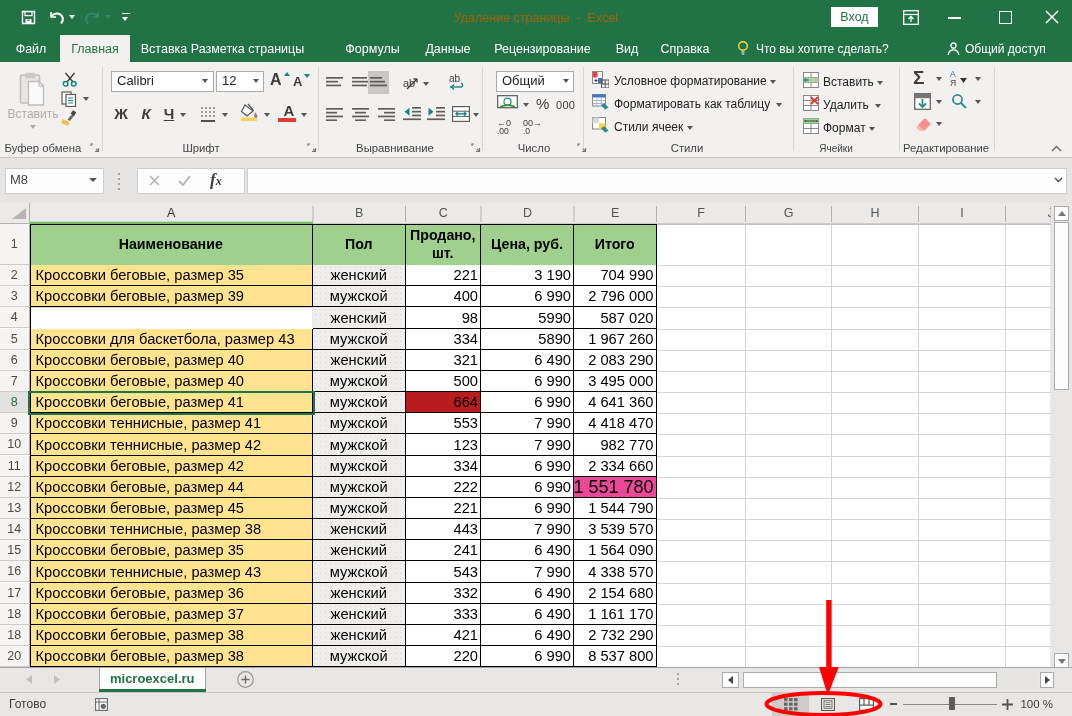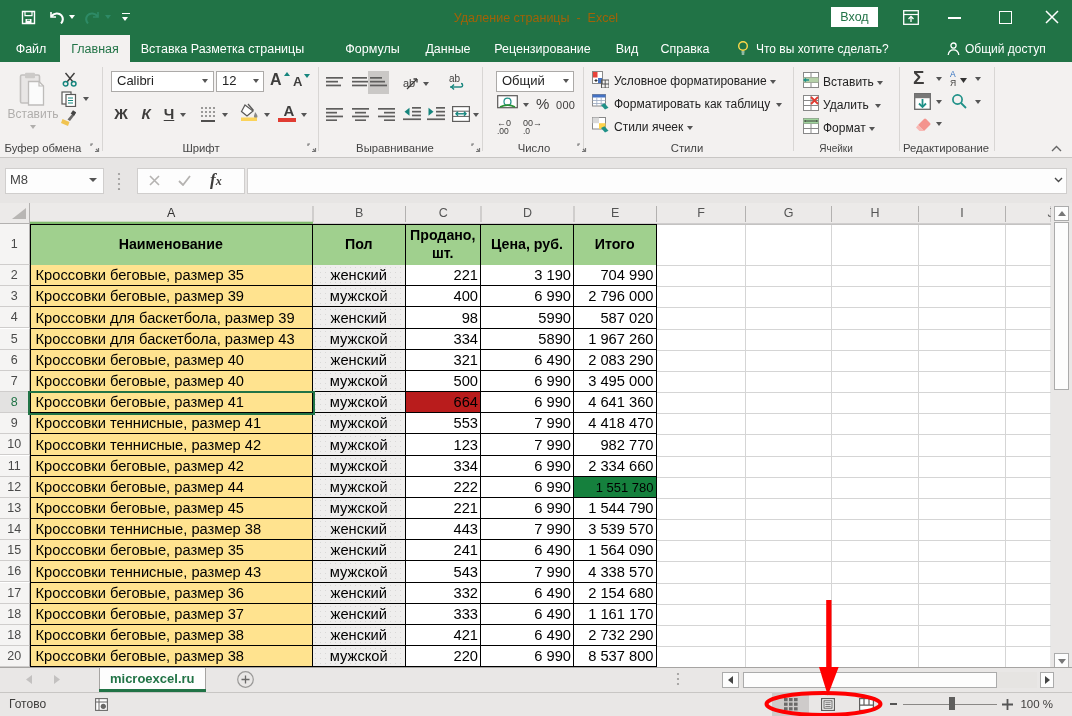--- a/index.html
+++ b/index.html
@@ -438,21 +438,20 @@
 <div style="position:absolute;left:29.5px;top:265px;width:283.5px;height:21px;font-size:14.7px;color:#000;border-right:1px solid #000;border-bottom:1px solid #000;display:flex;align-items:center;background:#ffe38f;padding-left:6px;justify-content:flex-start;overflow:hidden;white-space:nowrap">Кроссовки беговые, размер 35</div>
 <div style="position:absolute;left:313px;top:265px;width:92.5px;height:21px;font-size:14.7px;color:#000;border-right:1px solid #000;border-bottom:1px solid #000;display:flex;align-items:center;background:#efeeed radial-gradient(circle,#d9d8d7 0.7px,transparent 0.8px);background-size:5px 5px;justify-content:center;overflow:hidden;white-space:nowrap">женский</div>
 <div style="position:absolute;left:405.5px;top:265px;width:75.5px;height:21px;font-size:14.7px;color:#000;border-right:1px solid #000;border-bottom:1px solid #000;display:flex;align-items:center;background:#fff;padding-right:2px;justify-content:flex-end;overflow:hidden;white-space:nowrap">221</div>
 <div style="position:absolute;left:481px;top:265px;width:93px;height:21px;font-size:14.7px;color:#000;border-right:1px solid #000;border-bottom:1px solid #000;display:flex;align-items:center;background:#fff;padding-right:2px;justify-content:flex-end;overflow:hidden;white-space:nowrap">3 190</div>
 <div style="position:absolute;left:574px;top:265px;width:82.5px;height:21px;font-size:14.7px;color:#000;border-right:1px solid #000;border-bottom:1px solid #000;display:flex;align-items:center;background:#fff;padding-right:2px;justify-content:flex-end;overflow:hidden;white-space:nowrap">704 990</div>
 <div style="position:absolute;left:29.5px;top:286px;width:283.5px;height:21px;font-size:14.7px;color:#000;border-right:1px solid #000;border-bottom:1px solid #000;display:flex;align-items:center;background:#ffe38f;padding-left:6px;justify-content:flex-start;overflow:hidden;white-space:nowrap">Кроссовки беговые, размер 39</div>
 <div style="position:absolute;left:313px;top:286px;width:92.5px;height:21px;font-size:14.7px;color:#000;border-right:1px solid #000;border-bottom:1px solid #000;display:flex;align-items:center;background:#efeeed radial-gradient(circle,#d9d8d7 0.7px,transparent 0.8px);background-size:5px 5px;justify-content:center;overflow:hidden;white-space:nowrap">мужской</div>
 <div style="position:absolute;left:405.5px;top:286px;width:75.5px;height:21px;font-size:14.7px;color:#000;border-right:1px solid #000;border-bottom:1px solid #000;display:flex;align-items:center;background:#fff;padding-right:2px;justify-content:flex-end;overflow:hidden;white-space:nowrap">400</div>
 <div style="position:absolute;left:481px;top:286px;width:93px;height:21px;font-size:14.7px;color:#000;border-right:1px solid #000;border-bottom:1px solid #000;display:flex;align-items:center;background:#fff;padding-right:2px;justify-content:flex-end;overflow:hidden;white-space:nowrap">6 990</div>
 <div style="position:absolute;left:574px;top:286px;width:82.5px;height:21px;font-size:14.7px;color:#000;border-right:1px solid #000;border-bottom:1px solid #000;display:flex;align-items:center;background:#fff;padding-right:2px;justify-content:flex-end;overflow:hidden;white-space:nowrap">2 796 000</div>
-<div style="position:absolute;left:29.5px;top:307px;width:283.5px;height:22px;font-size:14.7px;color:#000;border-right:1px solid #000;border-bottom:1px solid #000;display:flex;align-items:center;background:#ffe38f;padding-left:6px;justify-content:flex-start;overflow:hidden;white-space:nowrap">Кроссовки для баскетбола, размер 39</div>
 <div style="position:absolute;left:313px;top:307px;width:92.5px;height:22px;font-size:14.7px;color:#000;border-right:1px solid #000;border-bottom:1px solid #000;display:flex;align-items:center;background:#efeeed radial-gradient(circle,#d9d8d7 0.7px,transparent 0.8px);background-size:5px 5px;justify-content:center;overflow:hidden;white-space:nowrap">женский</div>
 <div style="position:absolute;left:405.5px;top:307px;width:75.5px;height:22px;font-size:14.7px;color:#000;border-right:1px solid #000;border-bottom:1px solid #000;display:flex;align-items:center;background:#fff;padding-right:2px;justify-content:flex-end;overflow:hidden;white-space:nowrap">98</div>
 <div style="position:absolute;left:481px;top:307px;width:93px;height:22px;font-size:14.7px;color:#000;border-right:1px solid #000;border-bottom:1px solid #000;display:flex;align-items:center;background:#fff;padding-right:2px;justify-content:flex-end;overflow:hidden;white-space:nowrap">5990</div>
 <div style="position:absolute;left:574px;top:307px;width:82.5px;height:22px;font-size:14.7px;color:#000;border-right:1px solid #000;border-bottom:1px solid #000;display:flex;align-items:center;background:#fff;padding-right:2px;justify-content:flex-end;overflow:hidden;white-space:nowrap">587 020</div>
 <div style="position:absolute;left:29.5px;top:329px;width:283.5px;height:21px;font-size:14.7px;color:#000;border-right:1px solid #000;border-bottom:1px solid #000;display:flex;align-items:center;background:#ffe38f;padding-left:6px;justify-content:flex-start;overflow:hidden;white-space:nowrap">Кроссовки для баскетбола, размер 43</div>
 <div style="position:absolute;left:313px;top:329px;width:92.5px;height:21px;font-size:14.7px;color:#000;border-right:1px solid #000;border-bottom:1px solid #000;display:flex;align-items:center;background:#efeeed radial-gradient(circle,#d9d8d7 0.7px,transparent 0.8px);background-size:5px 5px;justify-content:center;overflow:hidden;white-space:nowrap">мужской</div>
 <div style="position:absolute;left:405.5px;top:329px;width:75.5px;height:21px;font-size:14.7px;color:#000;border-right:1px solid #000;border-bottom:1px solid #000;display:flex;align-items:center;background:#fff;padding-right:2px;justify-content:flex-end;overflow:hidden;white-space:nowrap">334</div>
 <div style="position:absolute;left:481px;top:329px;width:93px;height:21px;font-size:14.7px;color:#000;border-right:1px solid #000;border-bottom:1px solid #000;display:flex;align-items:center;background:#fff;padding-right:2px;justify-content:flex-end;overflow:hidden;white-space:nowrap">5890</div>
 <div style="position:absolute;left:574px;top:329px;width:82.5px;height:21px;font-size:14.7px;color:#000;border-right:1px solid #000;border-bottom:1px solid #000;display:flex;align-items:center;background:#fff;padding-right:2px;justify-content:flex-end;overflow:hidden;white-space:nowrap">1 967 260</div>
 <div style="position:absolute;left:29.5px;top:350px;width:283.5px;height:21px;font-size:14.7px;color:#000;border-right:1px solid #000;border-bottom:1px solid #000;display:flex;align-items:center;background:#ffe38f;padding-left:6px;justify-content:flex-start;overflow:hidden;white-space:nowrap">Кроссовки беговые, размер 40</div>
@@ -482,21 +481,21 @@
 <div style="position:absolute;left:574px;top:434px;width:82.5px;height:22px;font-size:14.7px;color:#000;border-right:1px solid #000;border-bottom:1px solid #000;display:flex;align-items:center;background:#fff;padding-right:2px;justify-content:flex-end;overflow:hidden;white-space:nowrap">982 770</div>
 <div style="position:absolute;left:29.5px;top:456px;width:283.5px;height:21px;font-size:14.7px;color:#000;border-right:1px solid #000;border-bottom:1px solid #000;display:flex;align-items:center;background:#ffe38f;padding-left:6px;justify-content:flex-start;overflow:hidden;white-space:nowrap">Кроссовки беговые, размер 42</div>
 <div style="position:absolute;left:313px;top:456px;width:92.5px;height:21px;font-size:14.7px;color:#000;border-right:1px solid #000;border-bottom:1px solid #000;display:flex;align-items:center;background:#efeeed radial-gradient(circle,#d9d8d7 0.7px,transparent 0.8px);background-size:5px 5px;justify-content:center;overflow:hidden;white-space:nowrap">мужской</div>
 <div style="position:absolute;left:405.5px;top:456px;width:75.5px;height:21px;font-size:14.7px;color:#000;border-right:1px solid #000;border-bottom:1px solid #000;display:flex;align-items:center;background:#fff;padding-right:2px;justify-content:flex-end;overflow:hidden;white-space:nowrap">334</div>
 <div style="position:absolute;left:481px;top:456px;width:93px;height:21px;font-size:14.7px;color:#000;border-right:1px solid #000;border-bottom:1px solid #000;display:flex;align-items:center;background:#fff;padding-right:2px;justify-content:flex-end;overflow:hidden;white-space:nowrap">6 990</div>
 <div style="position:absolute;left:574px;top:456px;width:82.5px;height:21px;font-size:14.7px;color:#000;border-right:1px solid #000;border-bottom:1px solid #000;display:flex;align-items:center;background:#fff;padding-right:2px;justify-content:flex-end;overflow:hidden;white-space:nowrap">2 334 660</div>
 <div style="position:absolute;left:29.5px;top:477px;width:283.5px;height:21px;font-size:14.7px;color:#000;border-right:1px solid #000;border-bottom:1px solid #000;display:flex;align-items:center;background:#ffe38f;padding-left:6px;justify-content:flex-start;overflow:hidden;white-space:nowrap">Кроссовки беговые, размер 44</div>
 <div style="position:absolute;left:313px;top:477px;width:92.5px;height:21px;font-size:14.7px;color:#000;border-right:1px solid #000;border-bottom:1px solid #000;display:flex;align-items:center;background:#efeeed radial-gradient(circle,#d9d8d7 0.7px,transparent 0.8px);background-size:5px 5px;justify-content:center;overflow:hidden;white-space:nowrap">мужской</div>
 <div style="position:absolute;left:405.5px;top:477px;width:75.5px;height:21px;font-size:14.7px;color:#000;border-right:1px solid #000;border-bottom:1px solid #000;display:flex;align-items:center;background:#fff;padding-right:2px;justify-content:flex-end;overflow:hidden;white-space:nowrap">222</div>
 <div style="position:absolute;left:481px;top:477px;width:93px;height:21px;font-size:14.7px;color:#000;border-right:1px solid #000;border-bottom:1px solid #000;display:flex;align-items:center;background:#fff;padding-right:2px;justify-content:flex-end;overflow:hidden;white-space:nowrap">6 990</div>
-<div style="position:absolute;left:574px;top:477px;width:82.5px;height:21px;font-size:13px;color:#000;border-right:1px solid #000;border-bottom:1px solid #000;display:flex;align-items:center;background:#15803d;padding-right:2px;justify-content:flex-end;overflow:hidden;white-space:nowrap">1 551 780</div>
+<div style="position:absolute;left:574px;top:477px;width:82.5px;height:21px;font-size:18px;color:#000;border-right:1px solid #000;border-bottom:1px solid #000;display:flex;align-items:center;background:#ec4899;padding-right:2px;justify-content:flex-end;overflow:hidden;white-space:nowrap">1 551 780</div>
 <div style="position:absolute;left:29.5px;top:498px;width:283.5px;height:21px;font-size:14.7px;color:#000;border-right:1px solid #000;border-bottom:1px solid #000;display:flex;align-items:center;background:#ffe38f;padding-left:6px;justify-content:flex-start;overflow:hidden;white-space:nowrap">Кроссовки беговые, размер 45</div>
 <div style="position:absolute;left:313px;top:498px;width:92.5px;height:21px;font-size:14.7px;color:#000;border-right:1px solid #000;border-bottom:1px solid #000;display:flex;align-items:center;background:#efeeed radial-gradient(circle,#d9d8d7 0.7px,transparent 0.8px);background-size:5px 5px;justify-content:center;overflow:hidden;white-space:nowrap">мужской</div>
 <div style="position:absolute;left:405.5px;top:498px;width:75.5px;height:21px;font-size:14.7px;color:#000;border-right:1px solid #000;border-bottom:1px solid #000;display:flex;align-items:center;background:#fff;padding-right:2px;justify-content:flex-end;overflow:hidden;white-space:nowrap">221</div>
 <div style="position:absolute;left:481px;top:498px;width:93px;height:21px;font-size:14.7px;color:#000;border-right:1px solid #000;border-bottom:1px solid #000;display:flex;align-items:center;background:#fff;padding-right:2px;justify-content:flex-end;overflow:hidden;white-space:nowrap">6 990</div>
 <div style="position:absolute;left:574px;top:498px;width:82.5px;height:21px;font-size:14.7px;color:#000;border-right:1px solid #000;border-bottom:1px solid #000;display:flex;align-items:center;background:#fff;padding-right:2px;justify-content:flex-end;overflow:hidden;white-space:nowrap">1 544 790</div>
 <div style="position:absolute;left:29.5px;top:519px;width:283.5px;height:21px;font-size:14.7px;color:#000;border-right:1px solid #000;border-bottom:1px solid #000;display:flex;align-items:center;background:#ffe38f;padding-left:6px;justify-content:flex-start;overflow:hidden;white-space:nowrap">Кроссовки теннисные, размер 38</div>
 <div style="position:absolute;left:313px;top:519px;width:92.5px;height:21px;font-size:14.7px;color:#000;border-right:1px solid #000;border-bottom:1px solid #000;display:flex;align-items:center;background:#efeeed radial-gradient(circle,#d9d8d7 0.7px,transparent 0.8px);background-size:5px 5px;justify-content:center;overflow:hidden;white-space:nowrap">женский</div>
 <div style="position:absolute;left:405.5px;top:519px;width:75.5px;height:21px;font-size:14.7px;color:#000;border-right:1px solid #000;border-bottom:1px solid #000;display:flex;align-items:center;background:#fff;padding-right:2px;justify-content:flex-end;overflow:hidden;white-space:nowrap">443</div>
 <div style="position:absolute;left:481px;top:519px;width:93px;height:21px;font-size:14.7px;color:#000;border-right:1px solid #000;border-bottom:1px solid #000;display:flex;align-items:center;background:#fff;padding-right:2px;justify-content:flex-end;overflow:hidden;white-space:nowrap">7 990</div>
 <div style="position:absolute;left:574px;top:519px;width:82.5px;height:21px;font-size:14.7px;color:#000;border-right:1px solid #000;border-bottom:1px solid #000;display:flex;align-items:center;background:#fff;padding-right:2px;justify-content:flex-end;overflow:hidden;white-space:nowrap">3 539 570</div>

